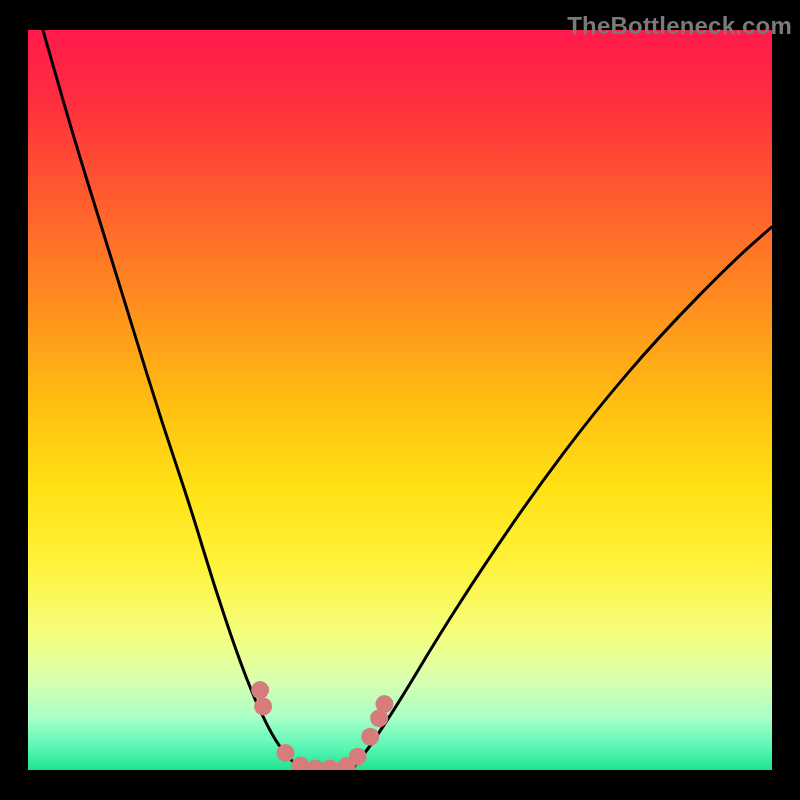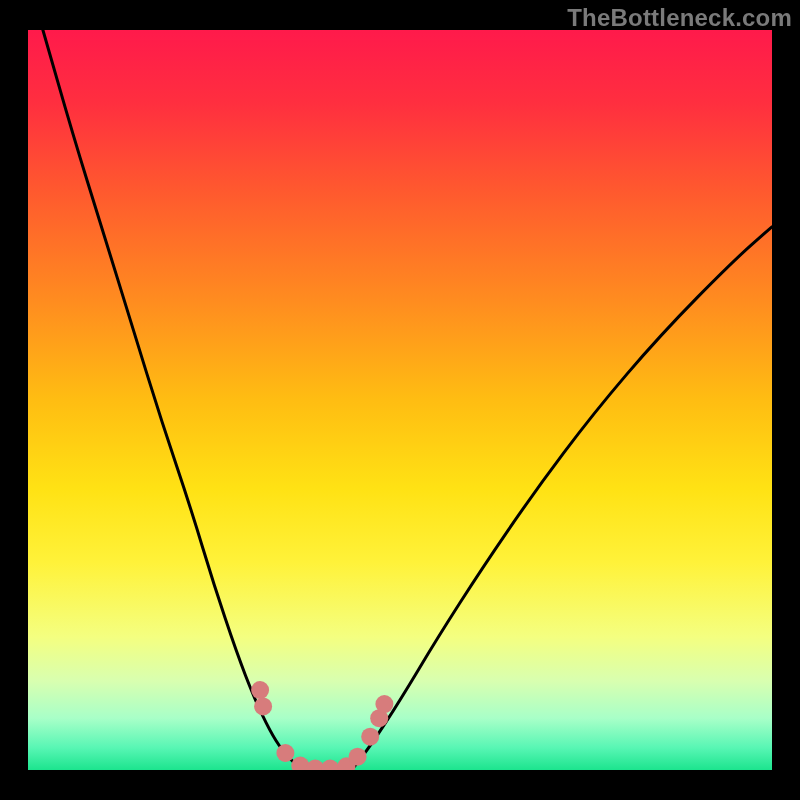--- a/index.html
+++ b/index.html
@@ -16,21 +16,21 @@
     height: 800px;
     background: #000;
   }
   svg {
     position: absolute;
     left: 0;
     top: 0;
   }
   .attribution {
     position: absolute;
-    top: 4px;
+    top: 12px;
     right: 8px;
     font-family: Arial, Helvetica, sans-serif;
     font-size: 24px;
     font-weight: bold;
     color: #7a7a7a;
     letter-spacing: 0.2px;
   }
 </style>
 </head>
 <body>

